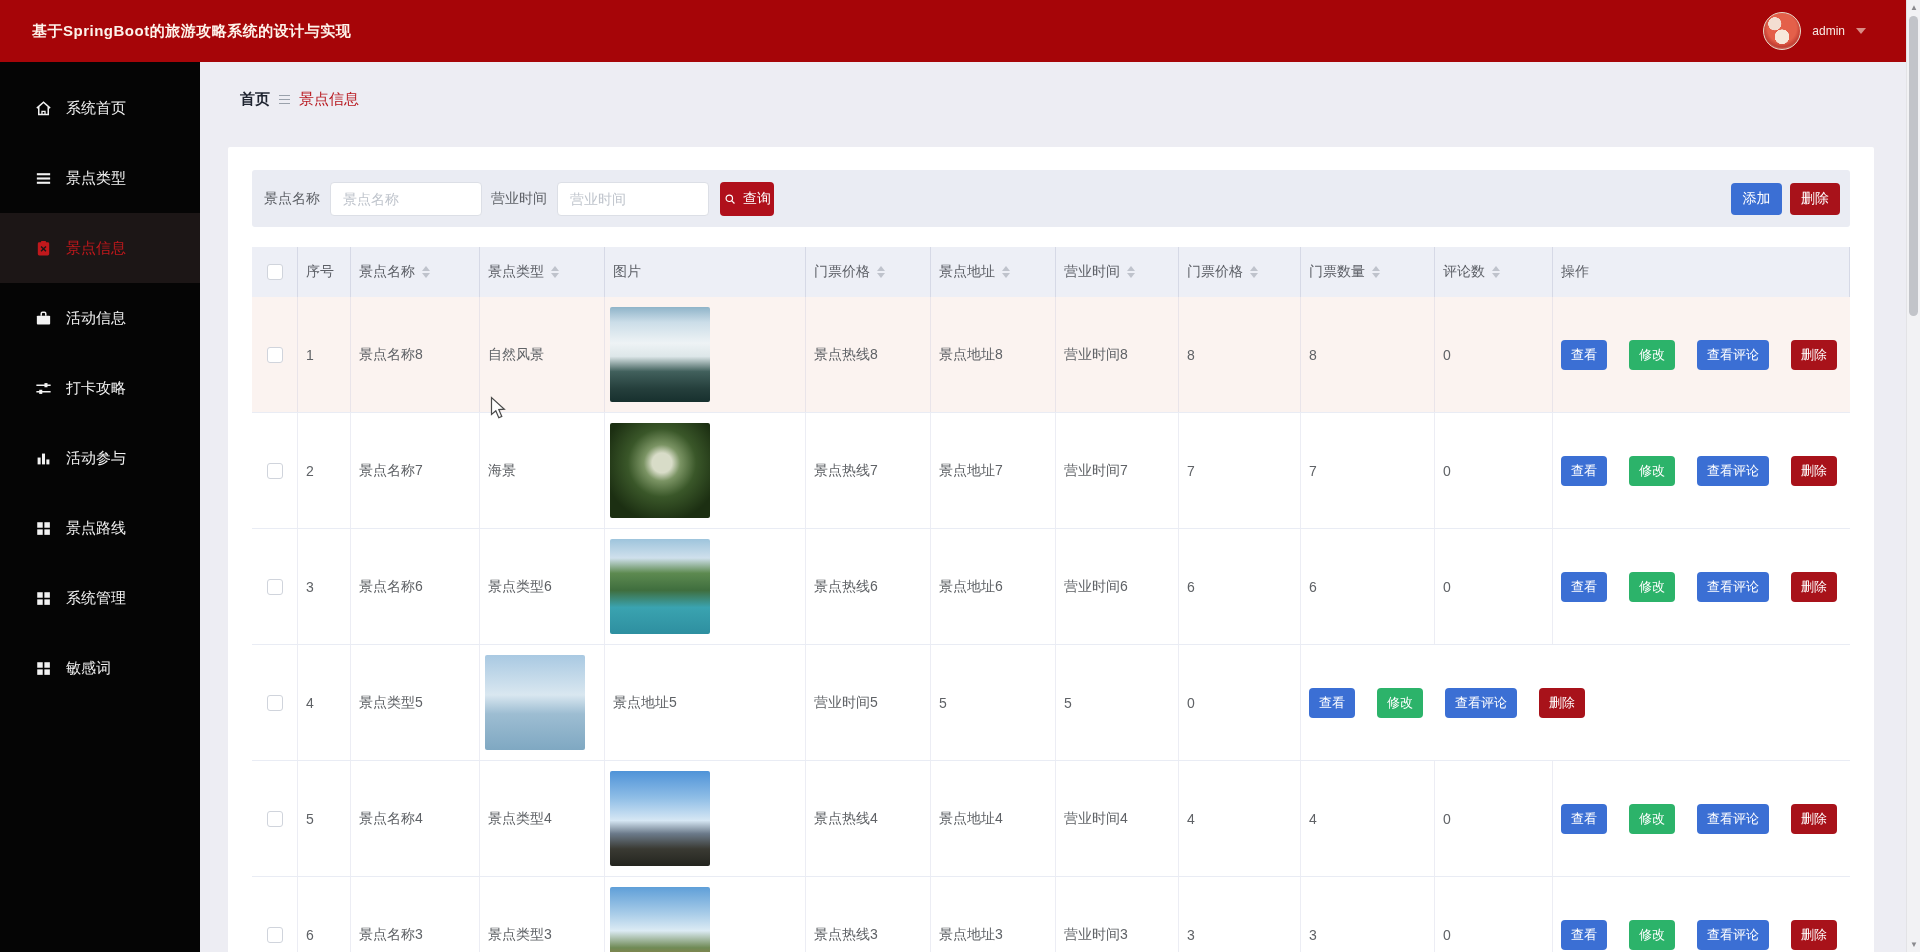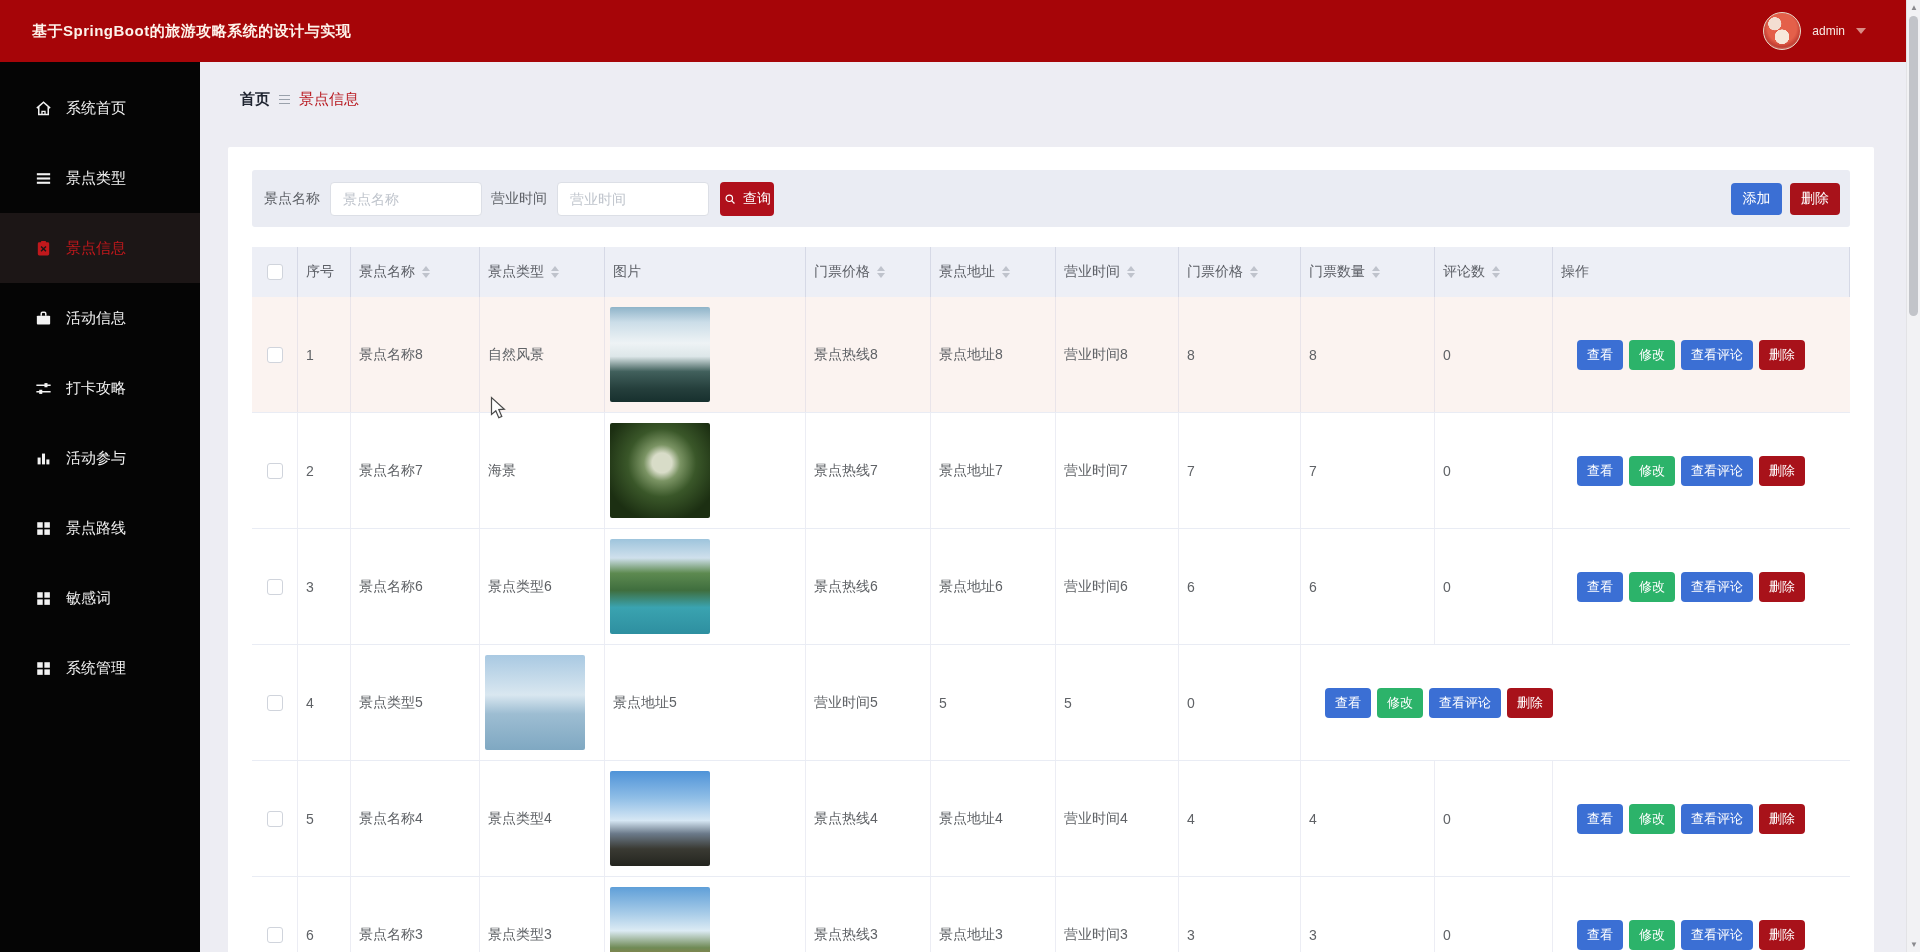--- a/index.html
+++ b/index.html
@@ -69,21 +69,21 @@
   .cb-cell { justify-content:center; padding-left:0; }
   .checkbox { width:16px; height:16px; background:#fff; border:1px solid #d0d4dc; border-radius:3px; cursor:pointer; }
   .sort { display:inline-flex; flex-direction:column; margin-left:7px; gap:2px; cursor:pointer; }
   .sort i { width:0; height:0; border-left:4px solid transparent; border-right:4px solid transparent; display:block; }
   .sort .up { border-bottom:5px solid #bfc3cc; }
   .sort .dn { border-top:5px solid #bfc3cc; }
   .tbody .trow { height:116px; border-bottom:1px solid #e9ecf4; background:#fff; }
   .tbody .trow.hovered { background:#fbf3f0; }
   .img-cell { padding:10px 0 10px 5px; align-items:center; }
   .thumb { width:100px; height:95px; border-radius:2px; }
-  .ops { display:flex; gap:6px; align-items:center; flex-wrap:nowrap;margin-left:16px; }
+  .ops { display:flex; gap:22px; align-items:center; flex-wrap:nowrap; }
   .op { height:30px; padding:0 10px; border:none; border-radius:4px; color:#fff; font-size:13px;
         cursor:pointer; white-space:nowrap; font-family:inherit; }
 
   
   .scene-mountain-mist { background:linear-gradient(180deg,#8fb4c9 0%,#cbdde8 16%,#eef3f5 38%,#dde7e9 52%,#41605c 68%,#253f3c 86%,#17302e 100%); }
   .scene-leaf-badge    { background:radial-gradient(circle at 52% 42%, #d8dcc8 0 13%, #7b9464 24%, #3a5729 45%, #1c2f12 78%); }
   .scene-lake-mountains{ background:linear-gradient(180deg,#9ec4dc 0%,#cfe0ec 20%,#5d8a50 36%,#3f6e3e 54%,#3aa3b0 72%,#2e8fa0 100%); }
   .scene-lake-boat     { background:linear-gradient(180deg,#a9c9e2 0%,#d9e7f0 42%,#9dbdd2 62%,#7fa8c2 100%); }
   .scene-temple        { background:linear-gradient(180deg,#4f93d8 0%,#8ebde6 28%,#d6e7f4 52%,#6b7a8a 66%,#3a3a33 82%,#24251f 100%); }
   .scene-castle        { background:linear-gradient(180deg,#5f9fd8 0%,#a8cce8 28%,#dcebf4 46%,#6f8a55 64%,#a8793f 82%,#6e4e2c 100%); }
@@ -193,35 +193,35 @@
     <span class="icon">
         <svg viewBox="0 0 20 20">
           <g fill="currentColor">
             <rect x="3.4" y="3.4" width="5.8" height="5.8"></rect>
             <rect x="10.9" y="3.4" width="5.8" height="5.8"></rect>
             <rect x="3.4" y="10.9" width="5.8" height="5.8"></rect>
             <rect x="10.9" y="10.9" width="5.8" height="5.8"></rect>
           </g>
         </svg>
       </span>
-    <span class="label">敏感词</span>
+    <span class="label">系统管理</span>
   </div>
 
   <div class="side-item">
     <span class="icon">
         <svg viewBox="0 0 20 20">
           <g fill="currentColor">
             <rect x="3.4" y="3.4" width="5.8" height="5.8"></rect>
             <rect x="10.9" y="3.4" width="5.8" height="5.8"></rect>
             <rect x="3.4" y="10.9" width="5.8" height="5.8"></rect>
             <rect x="10.9" y="10.9" width="5.8" height="5.8"></rect>
           </g>
         </svg>
       </span>
-    <span class="label">系统管理</span>
+    <span class="label">敏感词</span>
   </div>
 
 </div>
 
 <div class="main">
   <div class="breadcrumb">
     <span class="bc-home">首页</span>
     <span class="bc-sep">
         <i></i>
         <i></i>

